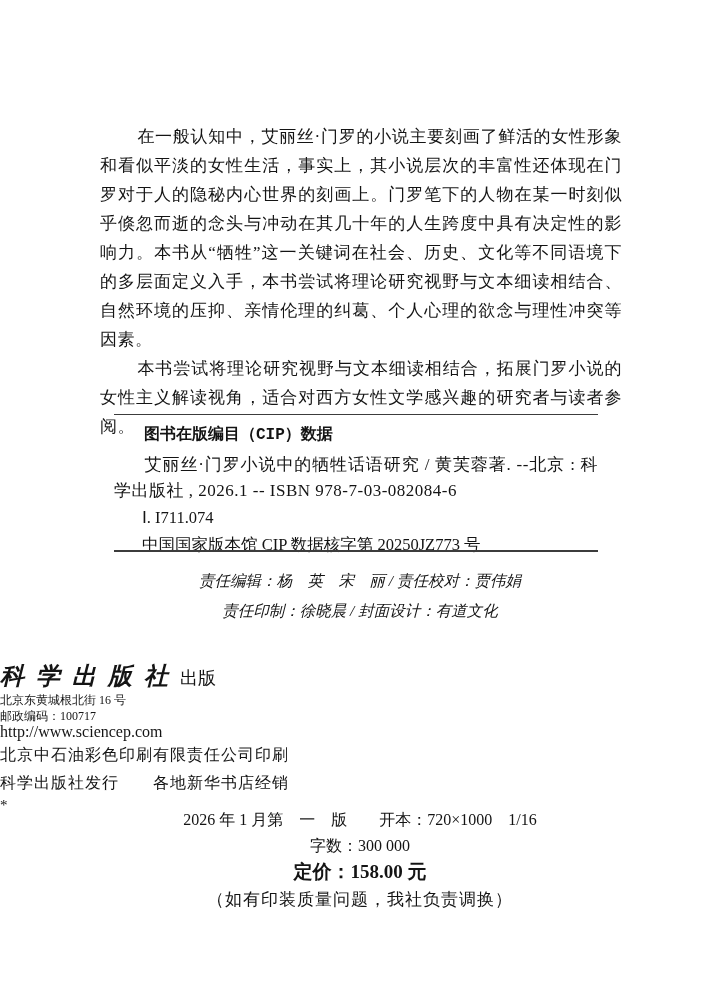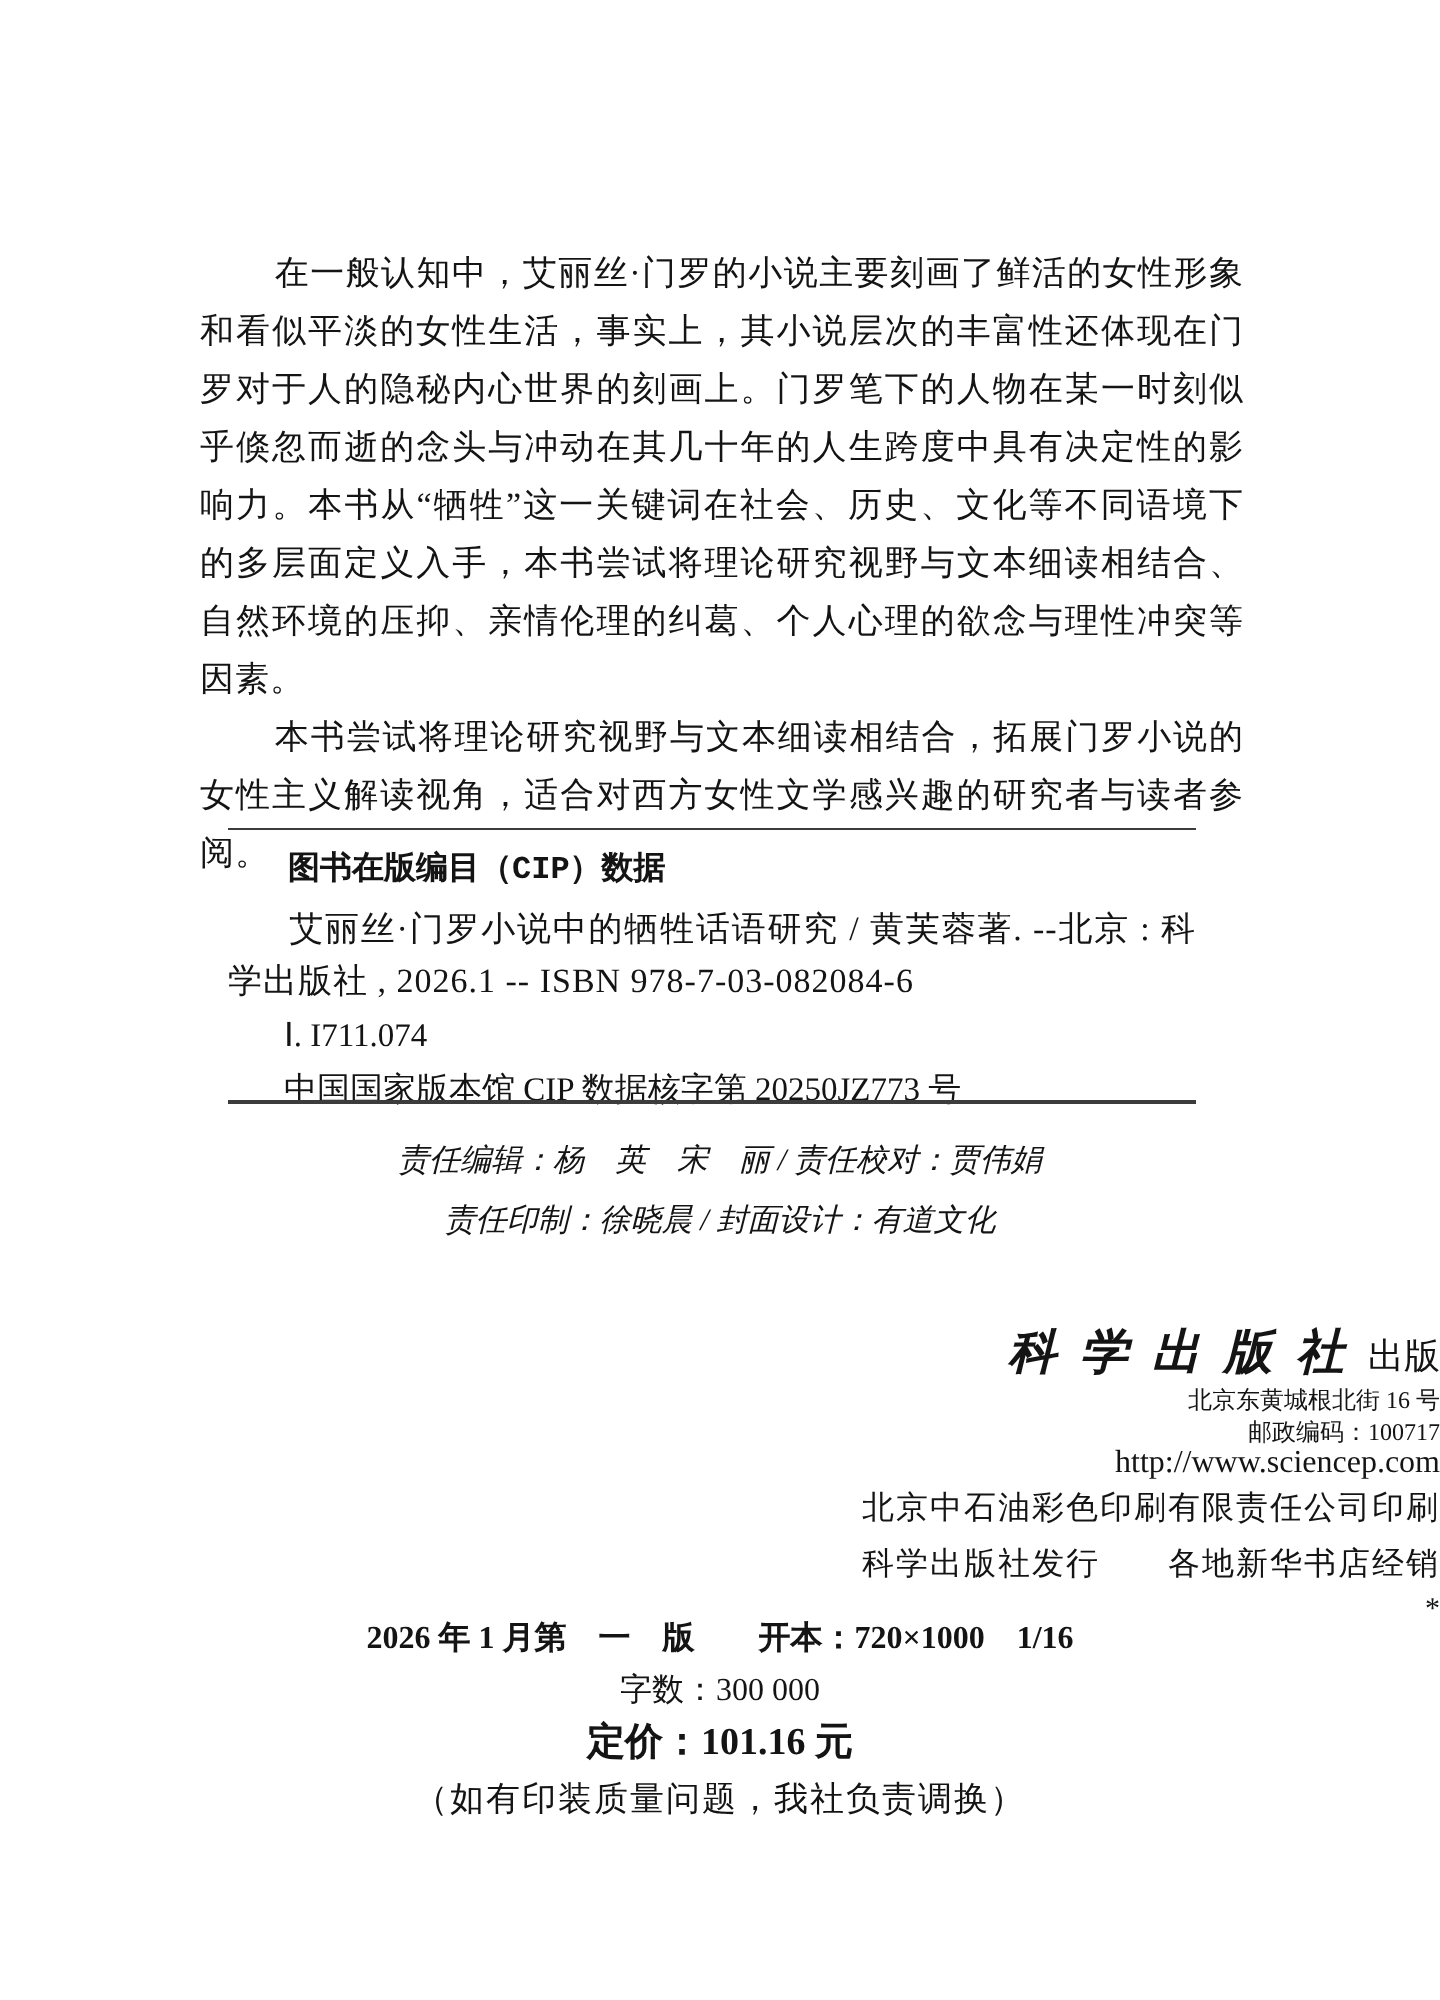--- a/index.html
+++ b/index.html
@@ -90,21 +90,21 @@
     text-align: center;
     font-style: italic;
     font-size: 15.5px;
     line-height: 30px;
   }
   .publisher {
     position: absolute;
     top: 660px;
     left: 0;
     right: 0;
-    text-align: right;
+    text-align: left;
   }
   .logo-line {
     height: 32px;
   }
   .logo {
     font-weight: bold;
     font-style: italic;
     font-size: 24px;
     letter-spacing: 12px;
   }
@@ -136,21 +136,20 @@
     left: 0;
     right: 0;
     text-align: center;
   }
   .edition-lines {
     display: table;
     margin: 0 auto;
     text-align: left;
     font-size: 16px;
     line-height: 28px;
-    font-weight: bold;
   }
   .wordcount {
     font-size: 16px;
     line-height: 22px;
     margin-top: 1px;
   }
   .price {
     font-size: 19px;
     font-weight: bold;
     line-height: 24px;
@@ -201,17 +200,17 @@
     <div class="pub-printer">北京中石油彩色印刷有限责任公司印刷</div>
     <div class="pub-dist">科学出版社发行　　各地新华书店经销</div>
     <div class="pub-star">*</div>
   </div>
 
   <div class="colophon">
     <div class="edition-lines">
       <div>2026 年 1 月第　一　版　　开本：720×1000　1/16</div>
     </div>
     <div class="wordcount">字数：300 000</div>
-    <div class="price">定价：101.16 元</div>
+    <div class="price">定价：158.00 元</div>
     <div class="notice">（如有印装质量问题，我社负责调换）</div>
   </div>
 
 </div>
 
 </body></html>

